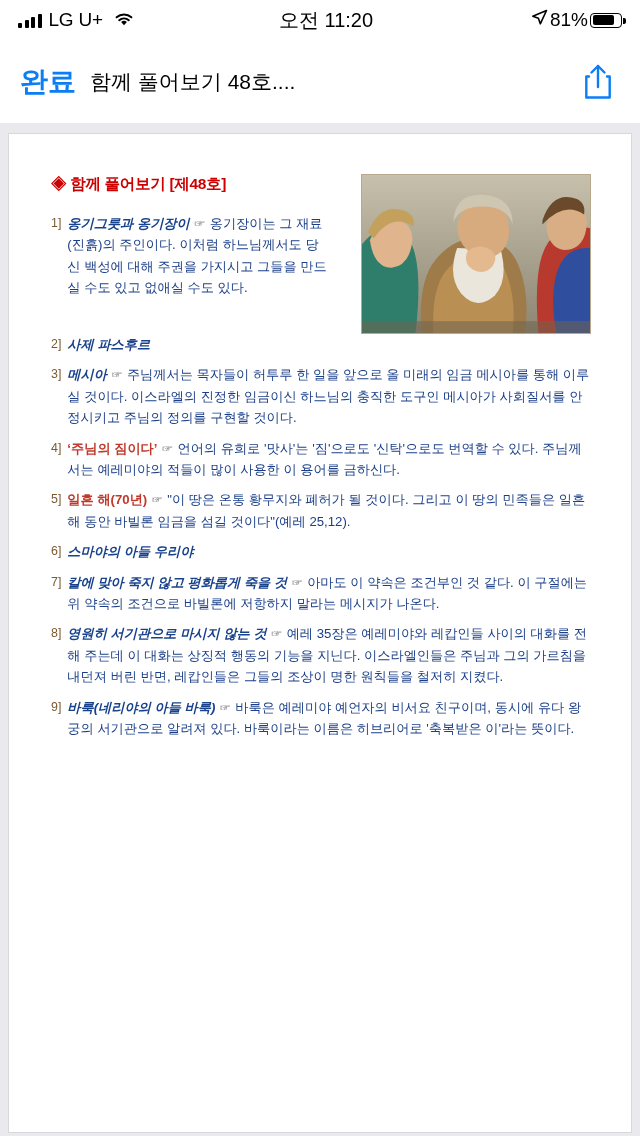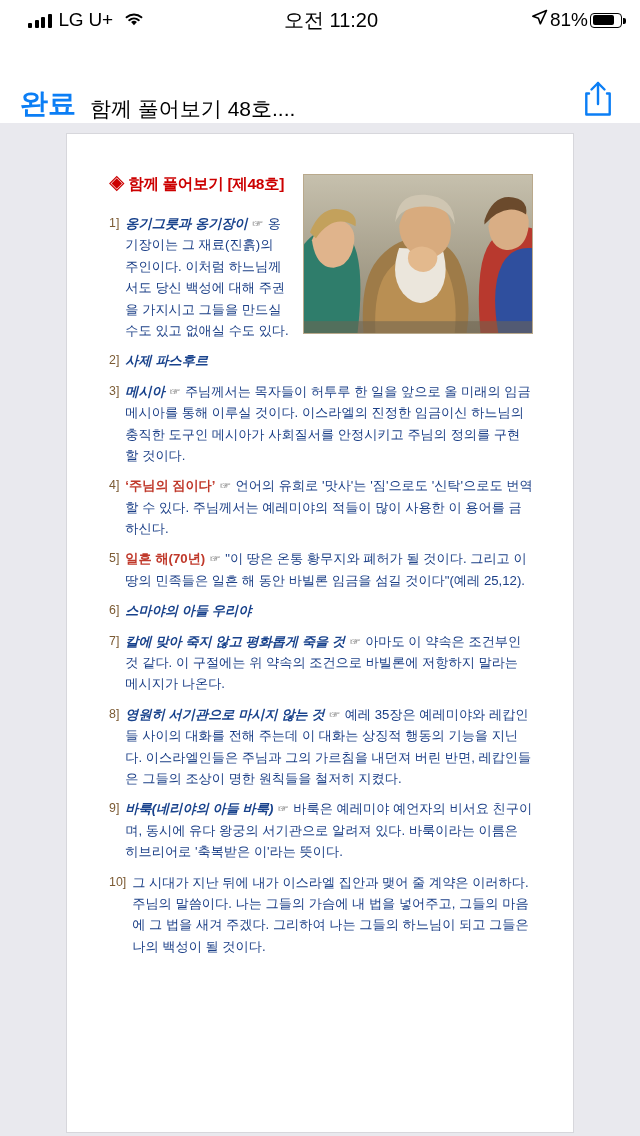--- a/index.html
+++ b/index.html
@@ -13,21 +13,20 @@
 
   
   .status-bar {
     height: 40px;
     display: flex;
     align-items: center;
     padding: 0 18px;
     font-size: 20px;
     color: #000;
     position: relative;
-    margin-left: 10px;
   }
   .status-left {
     display: flex;
     align-items: center;
     gap: 7px;
   }
   .signal-bars {
     display: flex;
     align-items: flex-end;
     gap: 2.5px;
@@ -79,21 +78,21 @@
     display: block;
     height: 100%;
     background: #000;
     border-radius: 2px;
   }
 
   
   .nav-bar {
     height: 83px;
     display: flex;
-    align-items: flex-end;
+    align-items: center;
     padding: 0 20px;
     gap: 14px;
     background: #fff;
   }
   .done-button {
     color: #0b7ef5;
     font-size: 28px;
     font-weight: 700;
     white-space: nowrap;
   }
@@ -115,21 +114,21 @@
   
   .doc-scroll {
     position: absolute;
     top: 123px; left: 0; right: 0; bottom: 0;
     background: #e9e9ee;
     padding: 10px 8px 0 8px;
     overflow: hidden;
   }
   .page {
     background: #fff;
-    width: 508px;
+    width: 624px;
     min-height: 1000px;
     margin: 0 auto;
     border: 1px solid #d7d7dc;
     padding: 40px 40px 30px 42px;
     position: relative;
   }
 
   .doc-head {
     display: flex;
     gap: 14px;
@@ -299,19 +298,15 @@
           <span class="body"><span class="lead">칼에 맞아 죽지 않고 평화롭게 죽을 것</span><span class="arrow">☞</span><span class="plain">아마도 이 약속은 조건부인 것 같다. 이 구절에는 위 약속의 조건으로 바빌론에 저항하지 말라는 메시지가 나온다.</span></span>
         </div>
         <div class="item">
           <span class="num">8]</span>
           <span class="body"><span class="lead">영원히 서기관으로 마시지 않는 것</span><span class="arrow">☞</span><span class="plain">예레 35장은 예레미야와 레캅인들 사이의 대화를 전해 주는데 이 대화는 상징적 행동의 기능을 지닌다. 이스라엘인들은 주님과 그의 가르침을 내던져 버린 반면, 레캅인들은 그들의 조상이 명한 원칙들을 철저히 지켰다.</span></span>
         </div>
         <div class="item">
           <span class="num">9]</span>
           <span class="body"><span class="lead">바룩(네리야의 아들 바룩)</span><span class="arrow">☞</span><span class="plain">바룩은 예레미야 예언자의 비서요 친구이며, 동시에 유다 왕궁의 서기관으로 알려져 있다. 바룩이라는 이름은 히브리어로 '축복받은 이'라는 뜻이다.</span></span>
         </div>
-        <div class="item">
-          <span class="num">10]</span>
-          <span class="body"><span class="plain">그 시대가 지난 뒤에 내가 이스라엘 집안과 맺어 줄 계약은 이러하다. 주님의 말씀이다. 나는 그들의 가슴에 내 법을 넣어주고, 그들의 마음에 그 법을 새겨 주겠다. 그리하여 나는 그들의 하느님이 되고 그들은 나의 백성이 될 것이다.</span></span>
-        </div>
       </div>
   </div>
 </div>
 
 </body></html>

